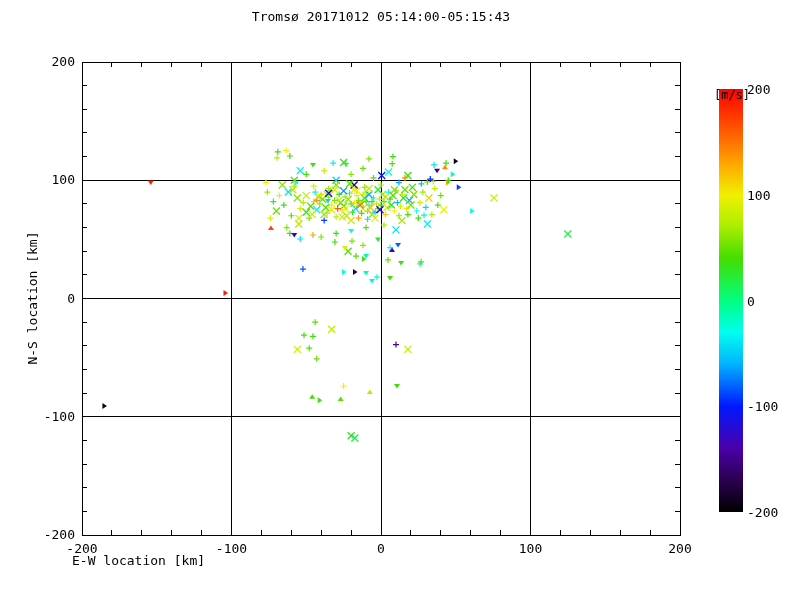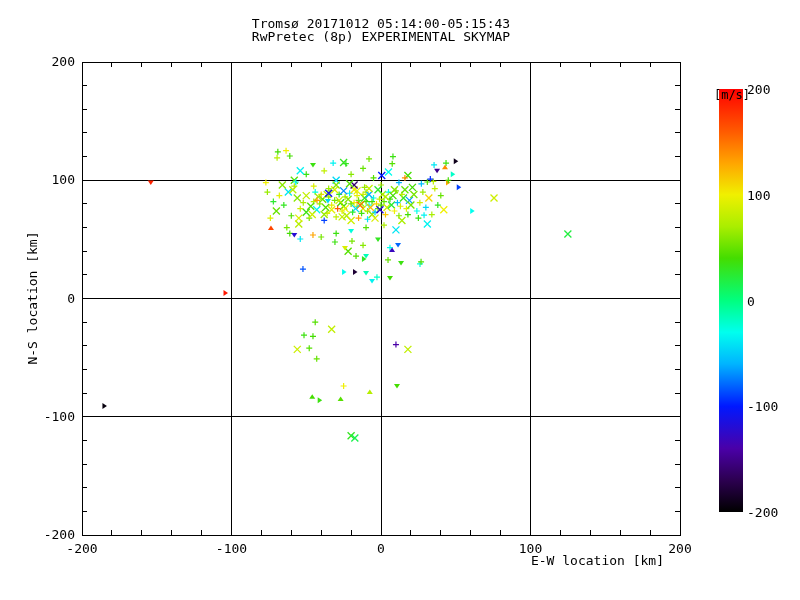--- a/index.html
+++ b/index.html
@@ -1,19 +1,19 @@
 <!DOCTYPE html>
 <html><head>
 <meta charset="utf-8">
 <style>
   html,body{margin:0;padding:0;background:#ffffff;}
   body{width:800px;height:600px;position:relative;font-family:"DejaVu Sans Mono",monospace;color:#000;}
   .abs{position:absolute;}
-  #titles{left:82px;top:17px;width:598px;text-align:center;font-size:13px;line-height:13px;letter-spacing:0px;}
-  #xlabel{left:66px;top:553px;width:598px;text-align:right;font-size:13px;}
+  #titles{left:82px;top:10px;width:598px;text-align:center;font-size:13px;line-height:13px;letter-spacing:0px;}
+  #xlabel{left:72px;top:553px;width:598px;text-align:left;font-size:13px;}
   #ylabel{left:32px;top:298px;transform:translate(-50%,-50%) rotate(-90deg);white-space:nowrap;font-size:13px;}
   #cblabel{left:709px;top:88px;width:46px;text-align:center;font-size:12px;}
   svg{position:absolute;left:0;top:0;}
   svg text{font-family:"DejaVu Sans Mono",monospace;font-size:13px;fill:#000;}
 </style>
 </head>
 <body>
 
 <svg id="plot-svg" width="800" height="600">
   <defs>
@@ -381,17 +381,16 @@
       <text x="747" y="94" text-anchor="start">200</text>
       <text x="747" y="199.75" text-anchor="start">100</text>
       <text x="747" y="305.5" text-anchor="start">0</text>
       <text x="747" y="411.25" text-anchor="start">-100</text>
       <text x="747" y="517" text-anchor="start">-200</text>
     </g>
 </svg>
 
 <div id="titles" class="abs">
   <div>Tromsø 20171012 05:14:00-05:15:43</div>
-  <div>RwPretec (8p) EXPERIMENTAL SKYMAP</div>
 </div>
 <div id="xlabel" class="abs">E-W location [km]</div>
 <div id="ylabel" class="abs">N-S location [km]</div>
 <div id="cblabel" class="abs">[m/s]</div>
 
 </body></html>

